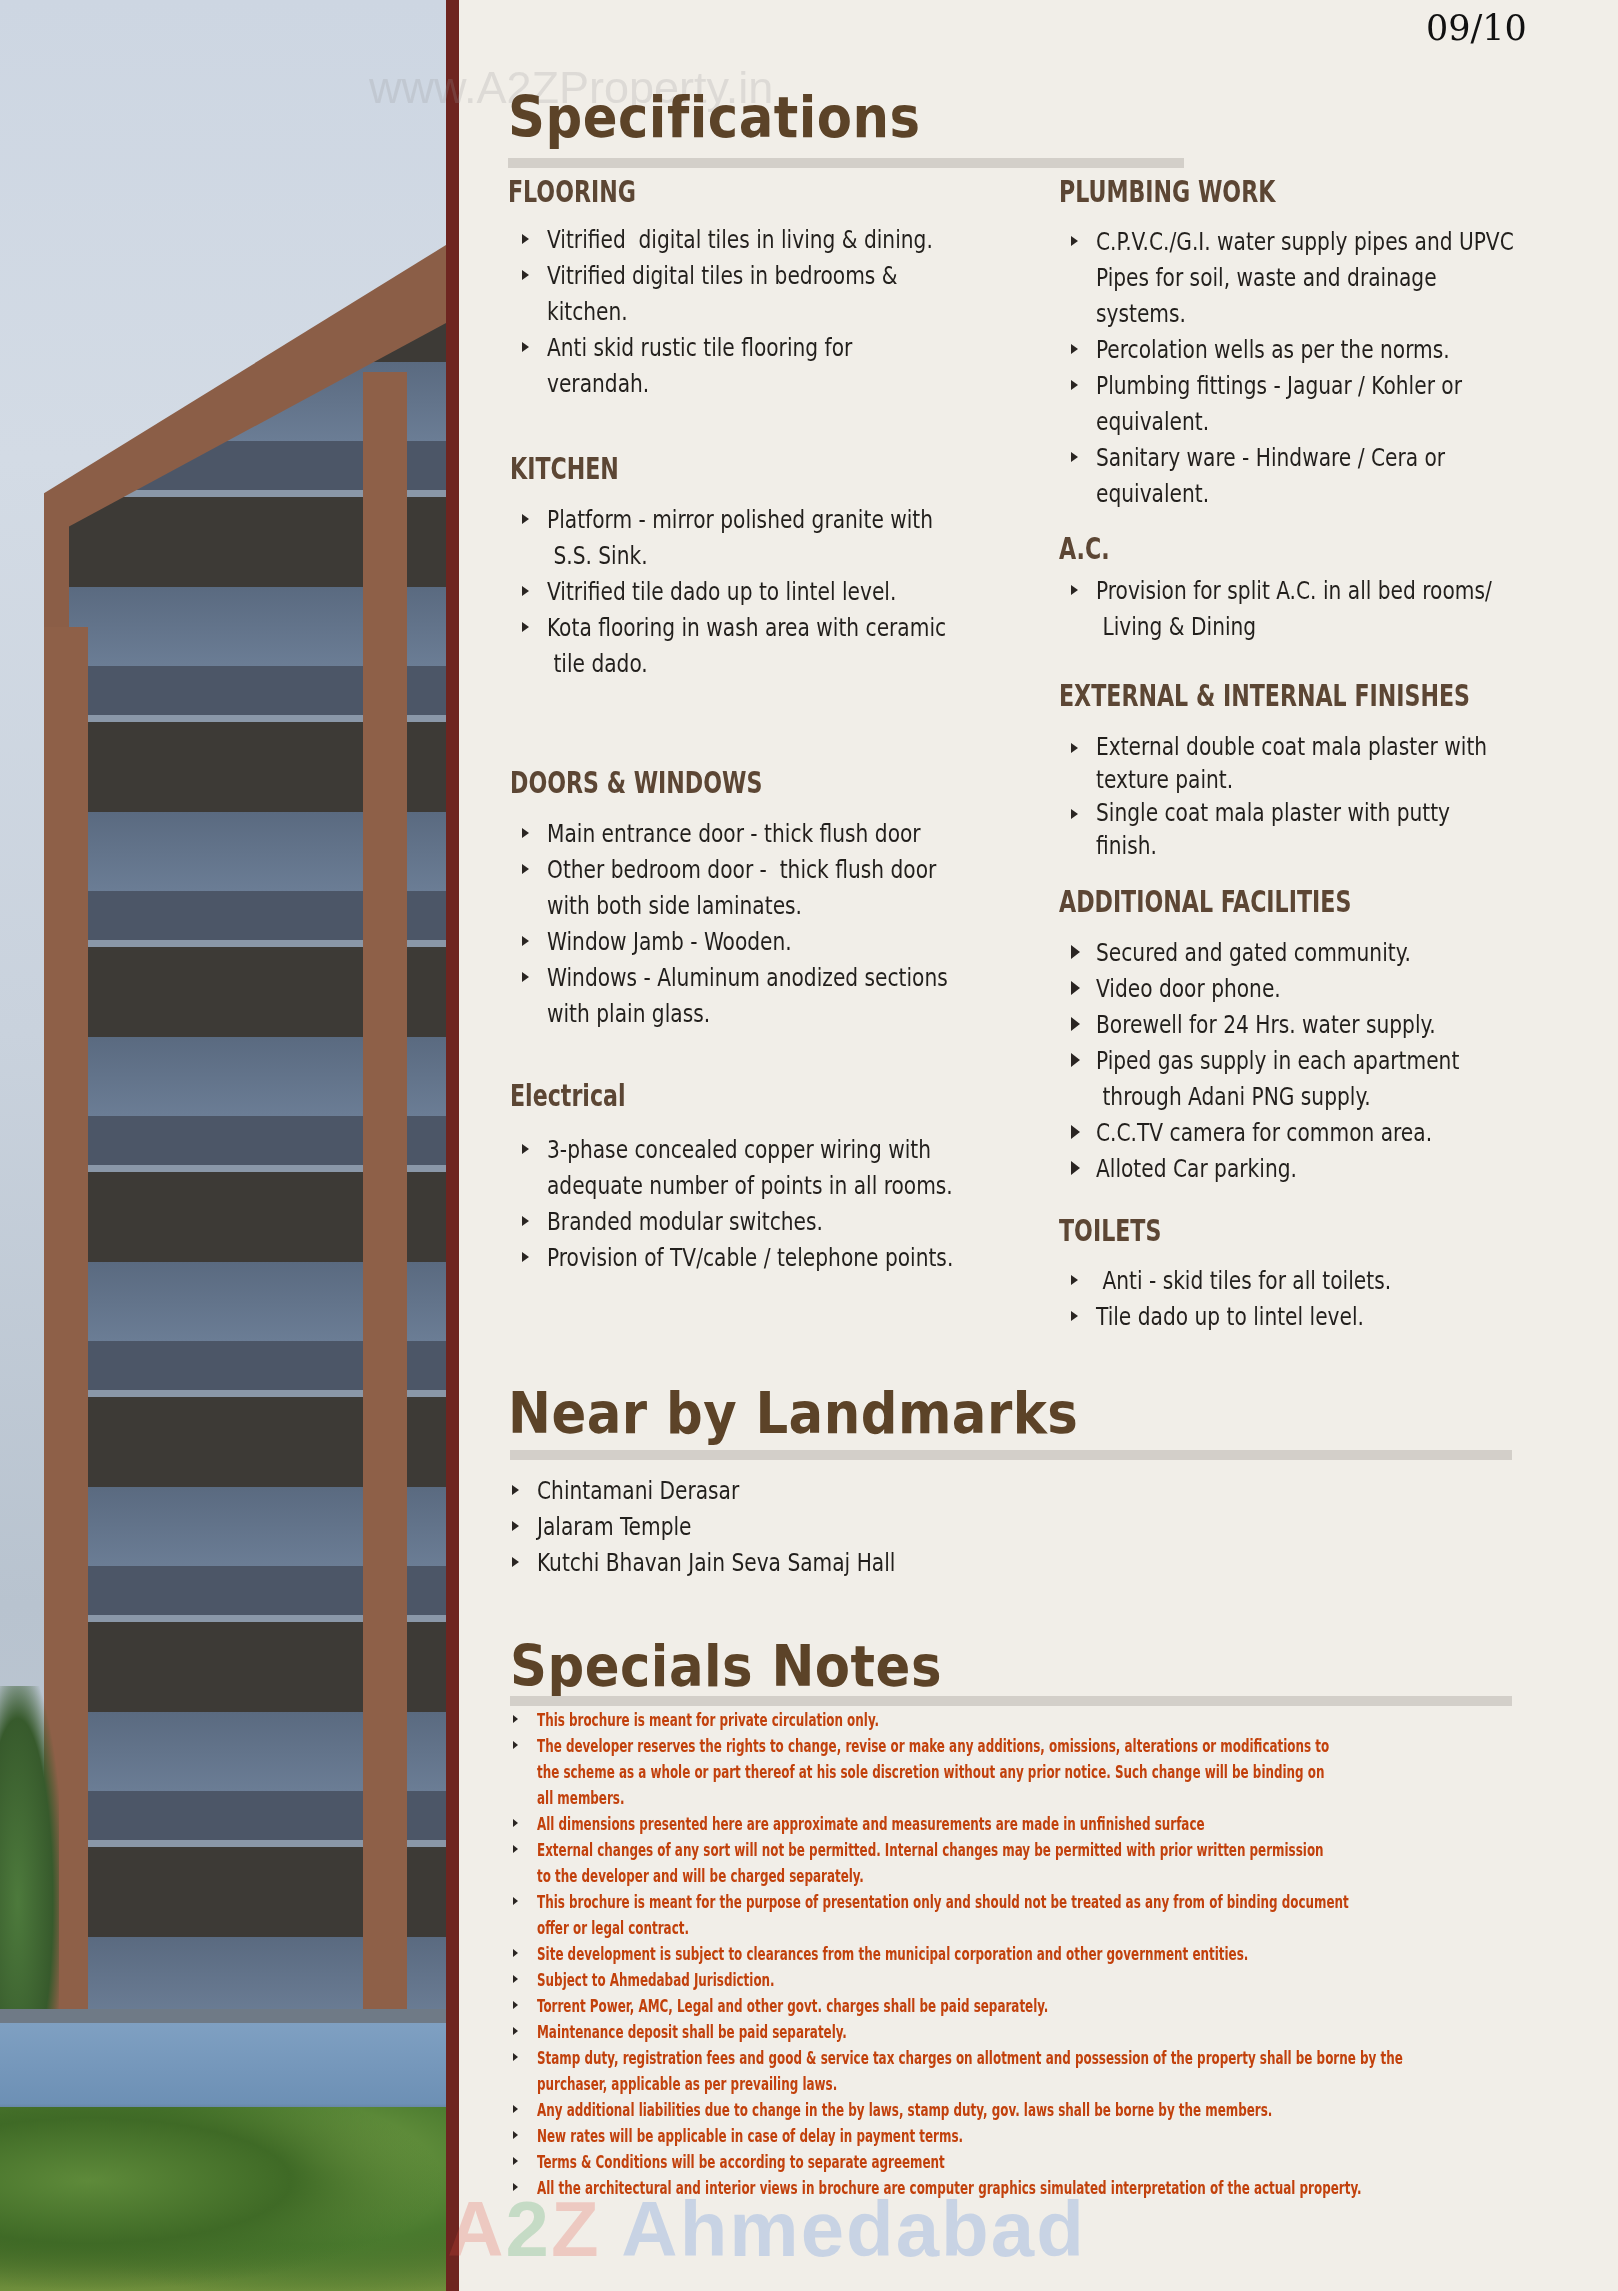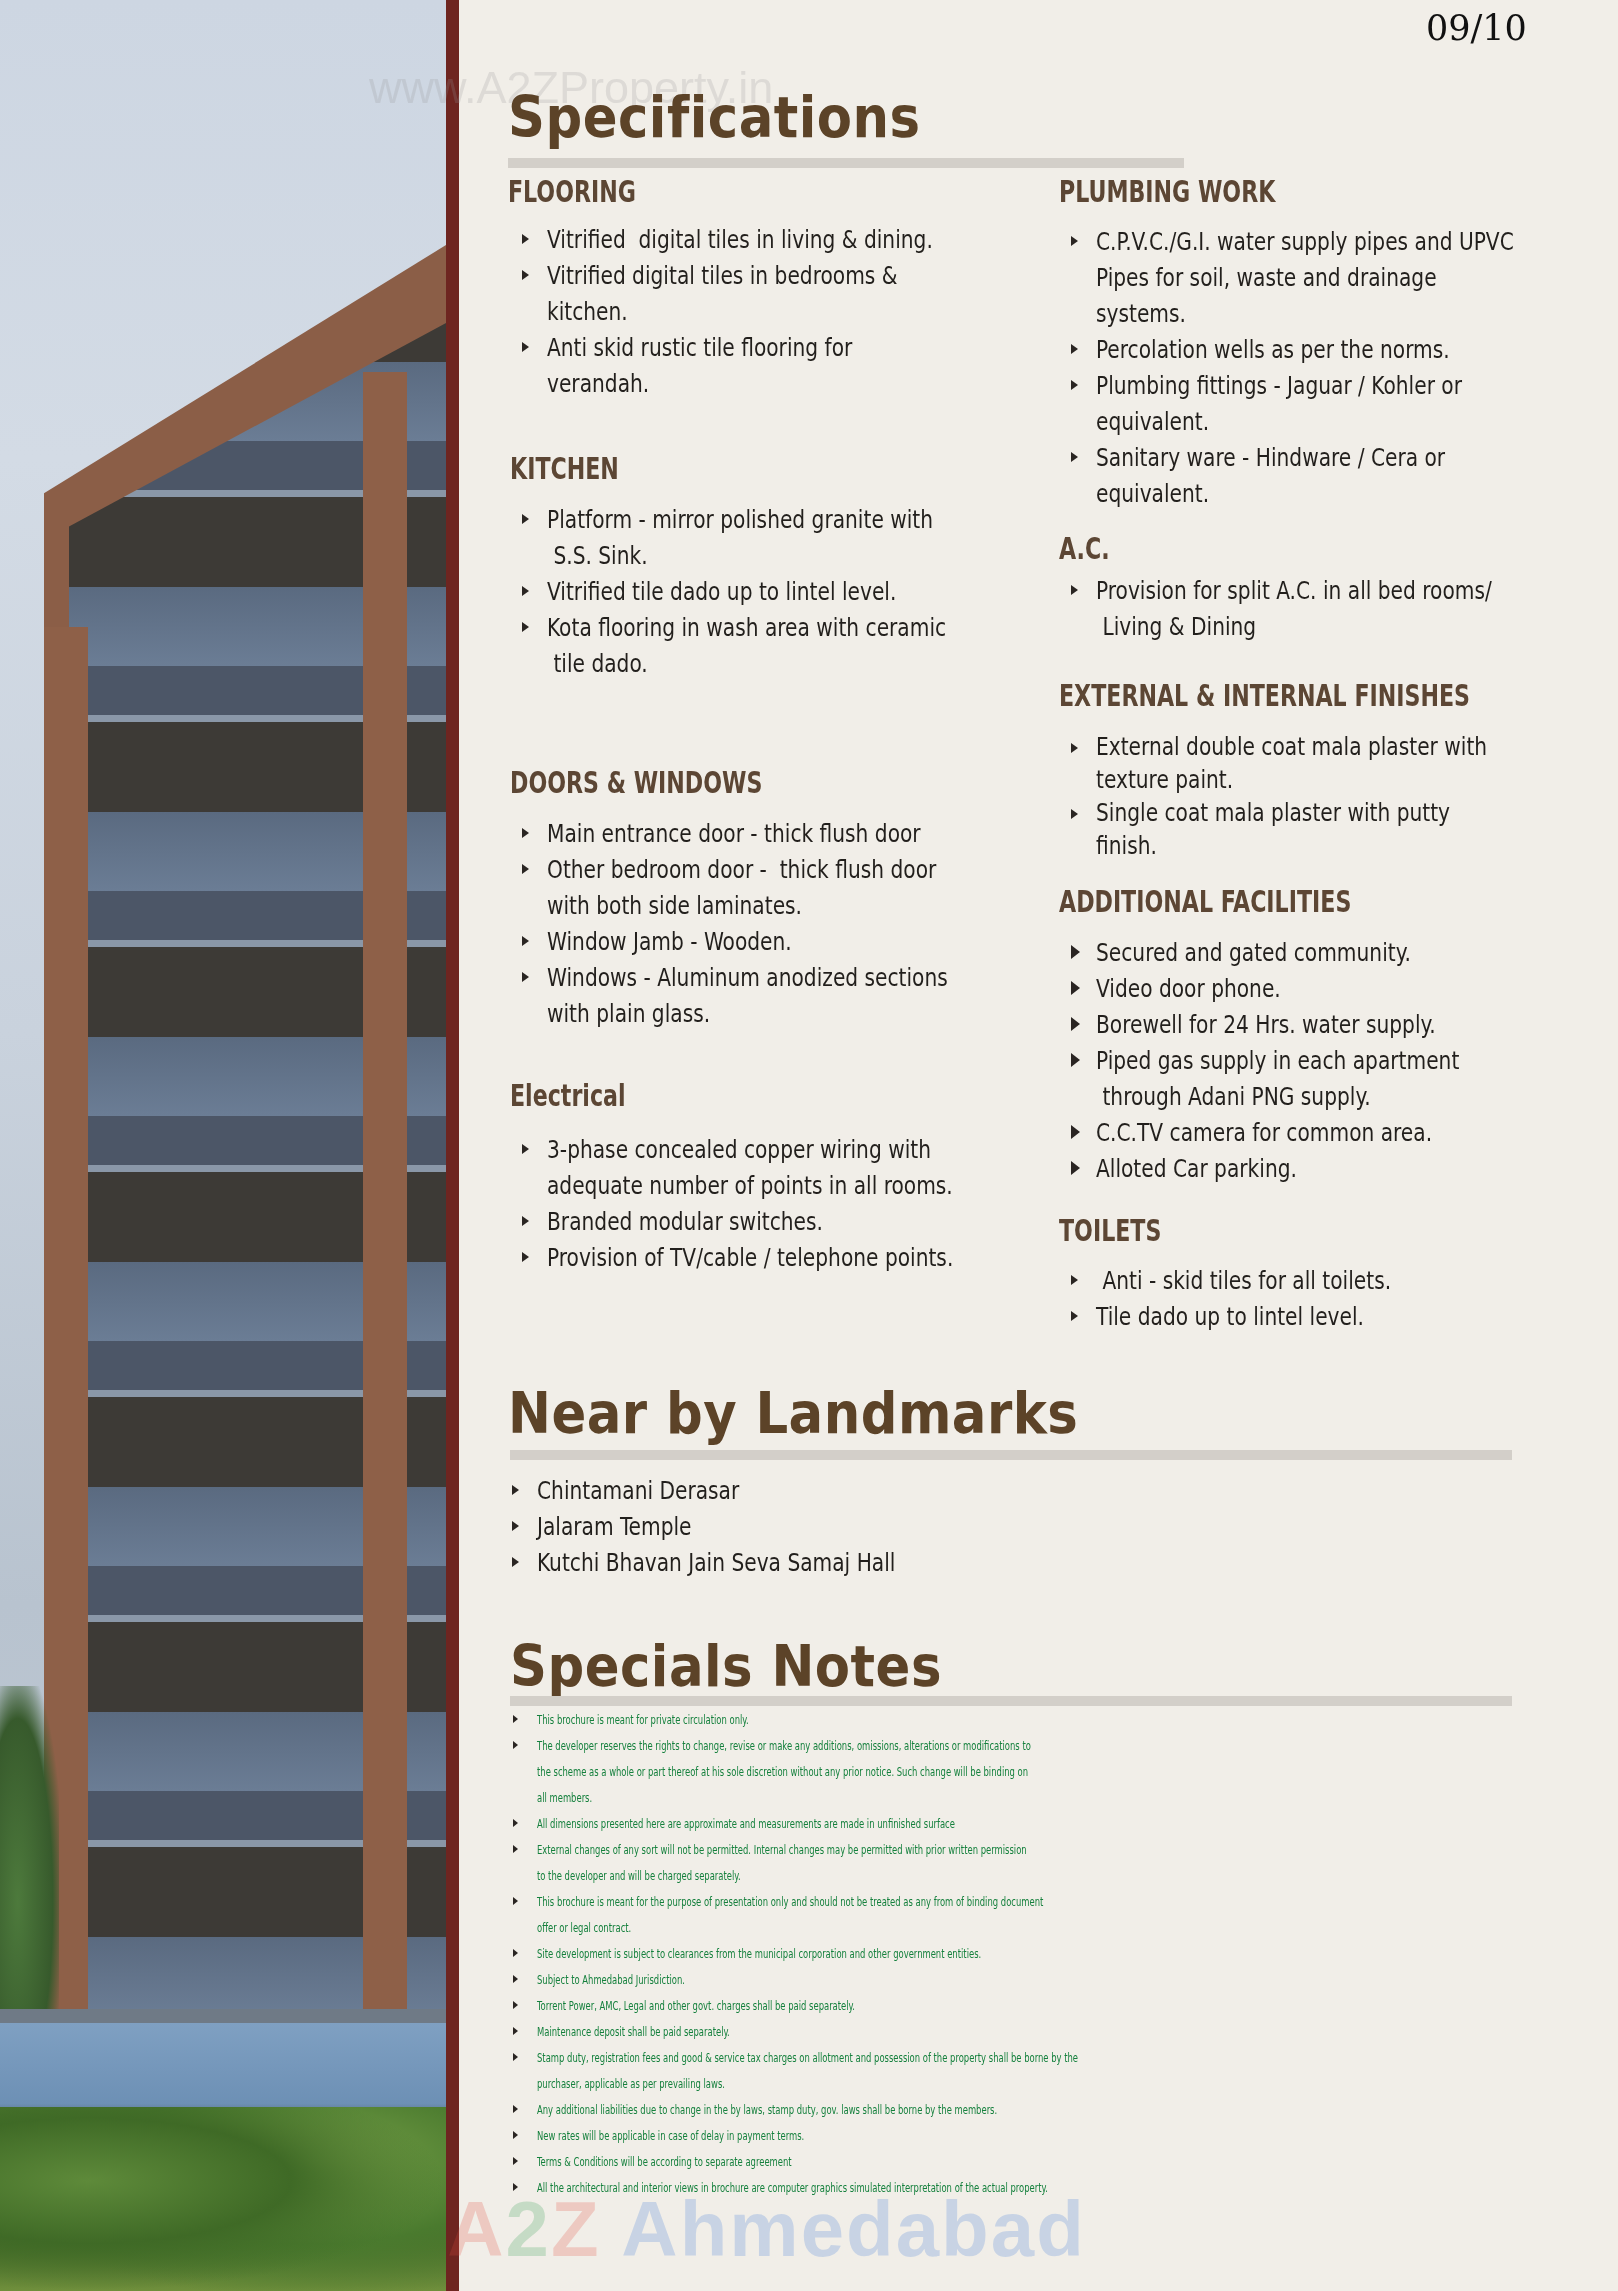--- a/index.html
+++ b/index.html
@@ -116,21 +116,21 @@
   ul.items li .txt { display: inline-block; transform: scaleX(0.88); transform-origin: left top; white-space: pre-wrap; }
   ul.items li::before {
     content: ""; position: absolute; left: 11.8px; top: 12.7px;
     border-left: 7.8px solid #2a2522; border-top: 5.9px solid transparent; border-bottom: 5.9px solid transparent;
   }
   ul.items.big li::before { border-left-width: 9.8px; border-top-width: 7.8px; border-bottom-width: 7.8px; top: 10.8px; left: 11.8px; }
 
   ul.notes { position: absolute; list-style: none; left: 49px; top: 1707px; width: 1049px; }
   ul.notes li {
     position: relative; padding-left: 29px;
-    font-size: 12px; line-height: 26px; color: #15803d;
+    font-size: 17px; line-height: 26px; color: #c2410c; font-weight: bold;
   }
   ul.notes li .txt { display: block; transform: scaleX(0.78); transform-origin: left top; width: 1274px; white-space: pre-line; }
   ul.notes li::before {
     content: ""; position: absolute; left: 4.9px; top: 7.8px;
     border-left: 5.9px solid #2a2522; border-top: 4.9px solid transparent; border-bottom: 4.9px solid transparent;
   }
 </style>
 </head>
 <body>
 

